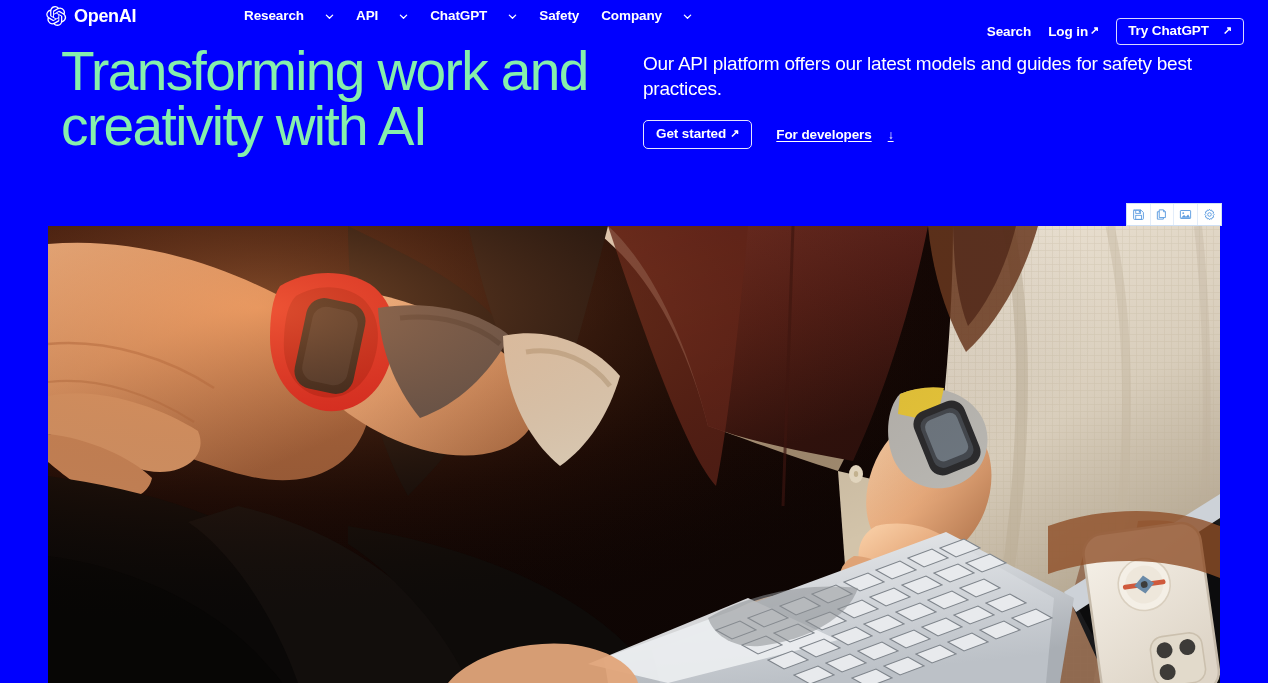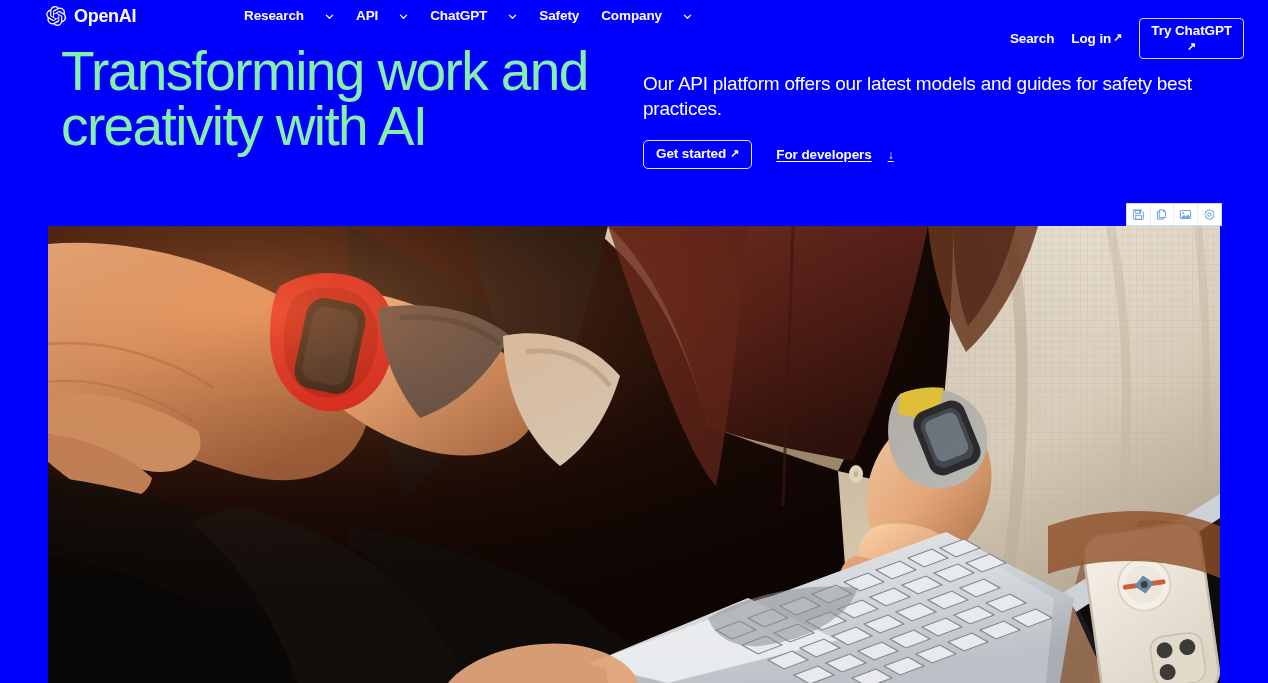--- a/index.html
+++ b/index.html
@@ -103,23 +103,22 @@
     padding: 4px 11px 5px 11px;
     color: #ffffff;
     font-size: 13.5px;
     font-weight: 700;
     letter-spacing: -0.1px;
     cursor: pointer;
     background: transparent;
     white-space: nowrap;
     display: inline-flex;
     align-items: center;
-    gap: 3px;
+    gap: 14px;
     line-height: 16px;
-    flex-direction: column;
   }
 
   
   .hero-title {
     position: absolute;
     left: 45px;
     top: 44px;
     width: 590px;
     color: #86efac;
     font-size: 55px;
@@ -127,21 +126,20 @@
     font-weight: 400;
     letter-spacing: -1.6px;
     margin-left: 16px;
   }
 
   .hero-right {
     position: absolute;
     left: 643px;
     top: 52px;
     width: 575px;
-    margin-top: 20px;
   }
   .hero-desc {
     color: #ffffff;
     font-size: 19px;
     line-height: 24.5px;
     font-weight: 400;
     letter-spacing: -0.25px;
     width: 570px;
   }
   .hero-actions {

